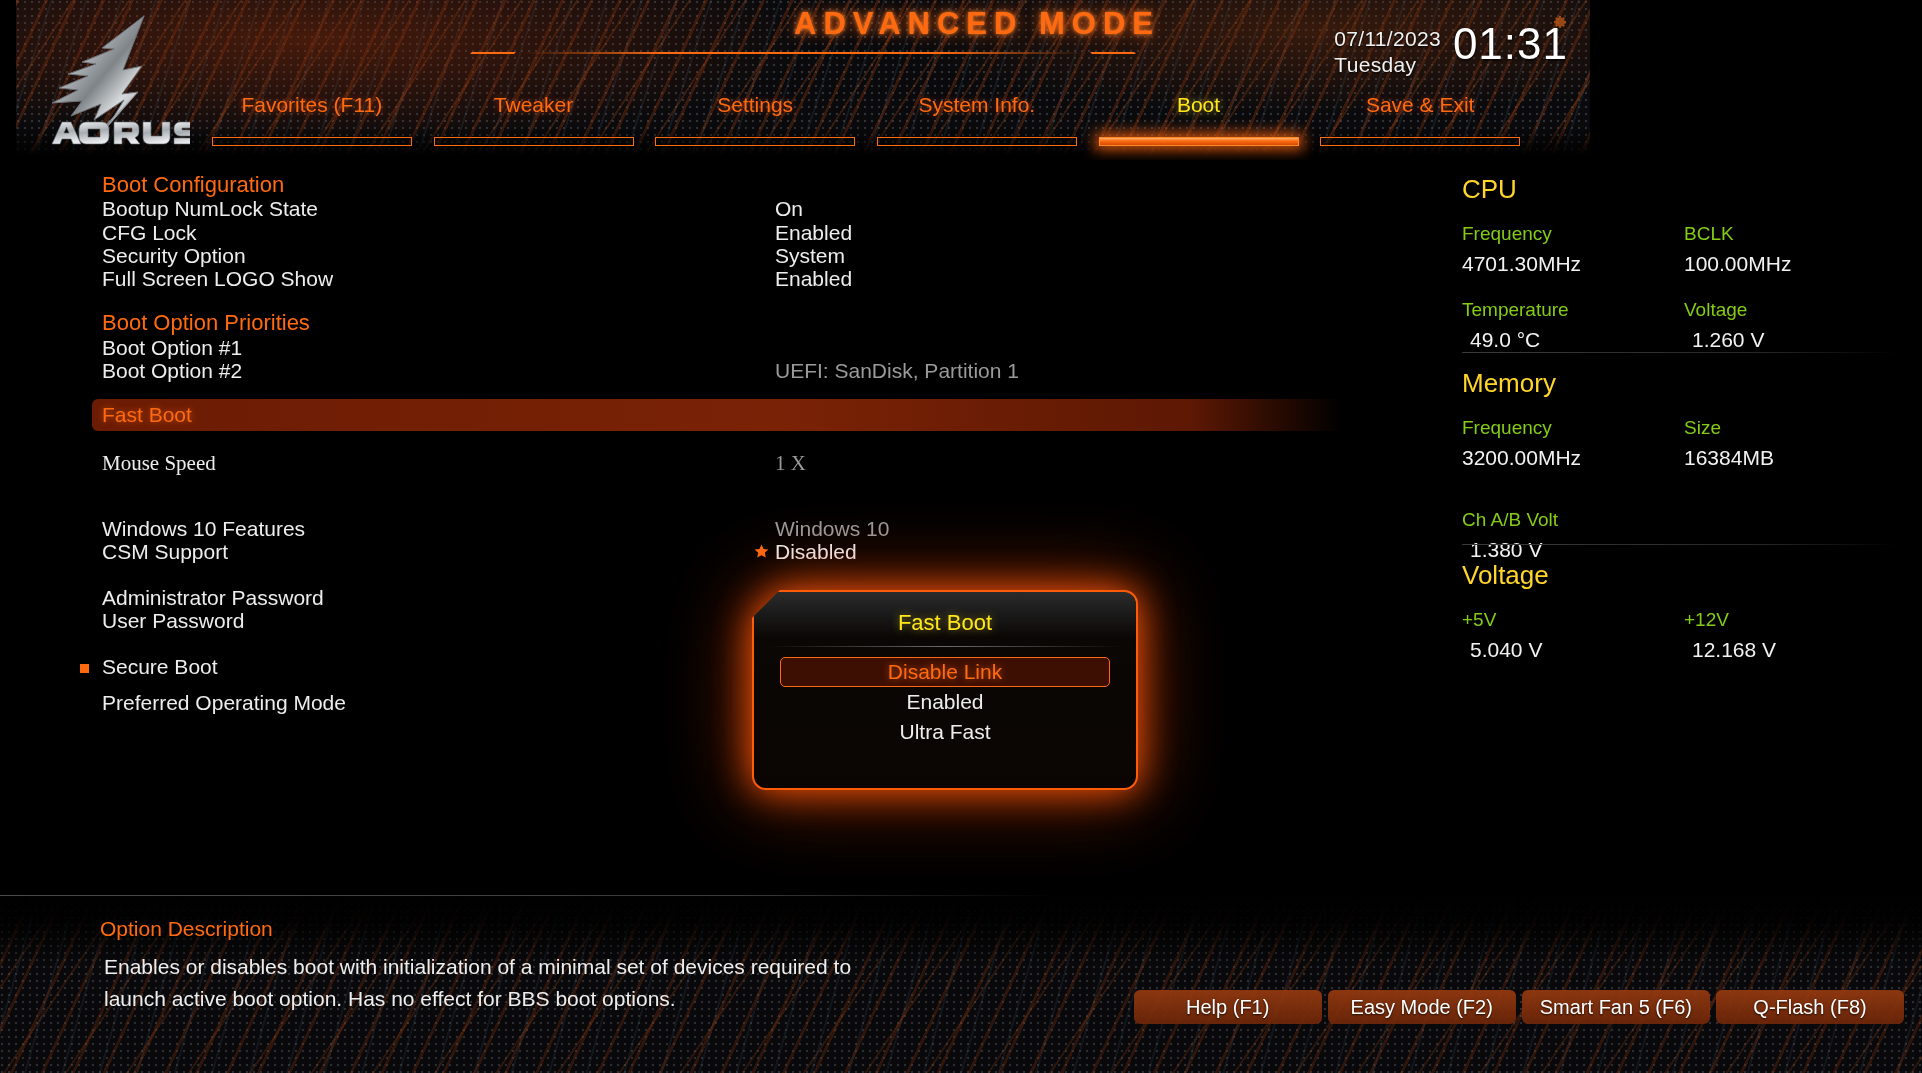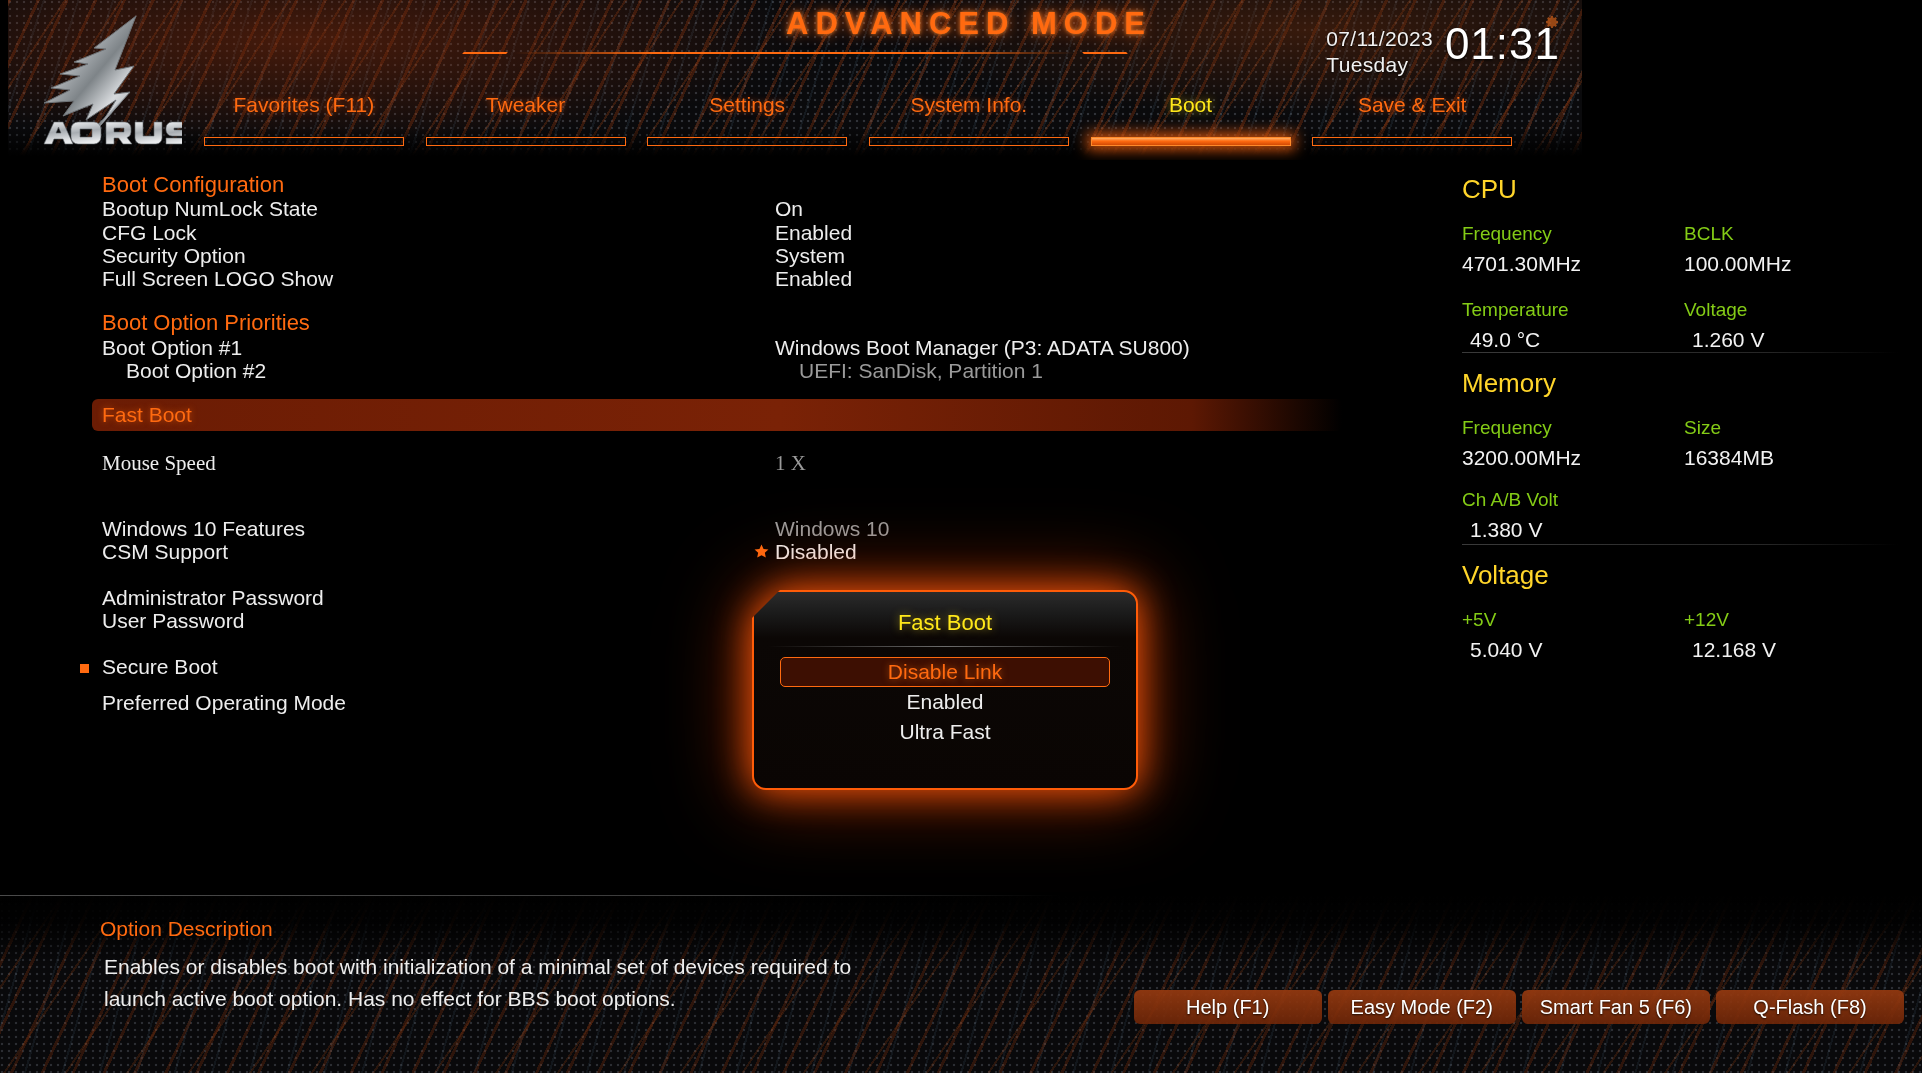--- a/index.html
+++ b/index.html
@@ -15,21 +15,21 @@
   #app {
     position: relative;
     width: 1922px;
     height: 1073px;
     background: #000;
   }
 
   
   .header {
     position: absolute;
-    left: 8px; top: 0;
+    left: 16px; top: 0;
     width: 1574px;
     height: 160px;
     background:
       radial-gradient(ellipse 700px 150px at 300px 40px, rgba(120,40,10,.55), rgba(0,0,0,0) 70%),
       radial-gradient(ellipse 600px 120px at 1300px 30px, rgba(110,45,12,.45), rgba(0,0,0,0) 70%),
       repeating-linear-gradient(115deg,
         rgba(160,60,15,.30) 0px, rgba(160,60,15,.30) 3px,
         rgba(0,0,0,0) 3px, rgba(0,0,0,0) 26px),
       repeating-linear-gradient(123deg,
         rgba(200,85,25,.22) 0px, rgba(200,85,25,.22) 2px,
@@ -401,23 +401,22 @@
       </div>
       <div class="row" style="top:104px;">
         <span class="label">Full Screen LOGO Show</span>
         <span class="value">Enabled</span>
       </div>
 
       <div class="section-head" style="top:150px;">Boot Option Priorities</div>
 
       <div class="row" style="top:173px;">
         <span class="label">Boot Option #1</span>
-        <span class="value">Windows Boot Manager (P3: ADATA SU800)</span>
-      </div>
-      <div class="row" style="top:196px;margin-left:24px;">
+      </div>
+      <div class="row" style="top:196px;">
         <span class="label">Boot Option #2</span>
         <span class="value dim">UEFI: SanDisk, Partition 1</span>
       </div>
 
       <div class="row highlight" style="top:239px;">
         <span class="label">Fast Boot</span>
       </div>
 
       <div class="row" style="top:288px;font-family:Liberation Serif, serif;">
         <span class="label">Mouse Speed</span>
@@ -501,21 +500,21 @@
         <div class="info-grid">
           <div class="info-cell">
             <div class="info-key">Frequency</div>
             <div class="info-val">3200.00MHz</div>
           </div>
           <div class="info-cell">
             <div class="info-key">Size</div>
             <div class="info-val">16384MB</div>
           </div>
         </div>
-        <div class="info-grid" style="margin-top:12px;">
+        <div class="info-grid" style="margin-top:32px;">
           <div class="info-cell">
             <div class="info-key">Ch A/B Volt</div>
             <div class="info-val indent">1.380 V</div>
           </div>
           <div class="info-cell"></div>
         </div>
       </div>
 
       <div class="info-sep" style="top:384px;"></div>
 

